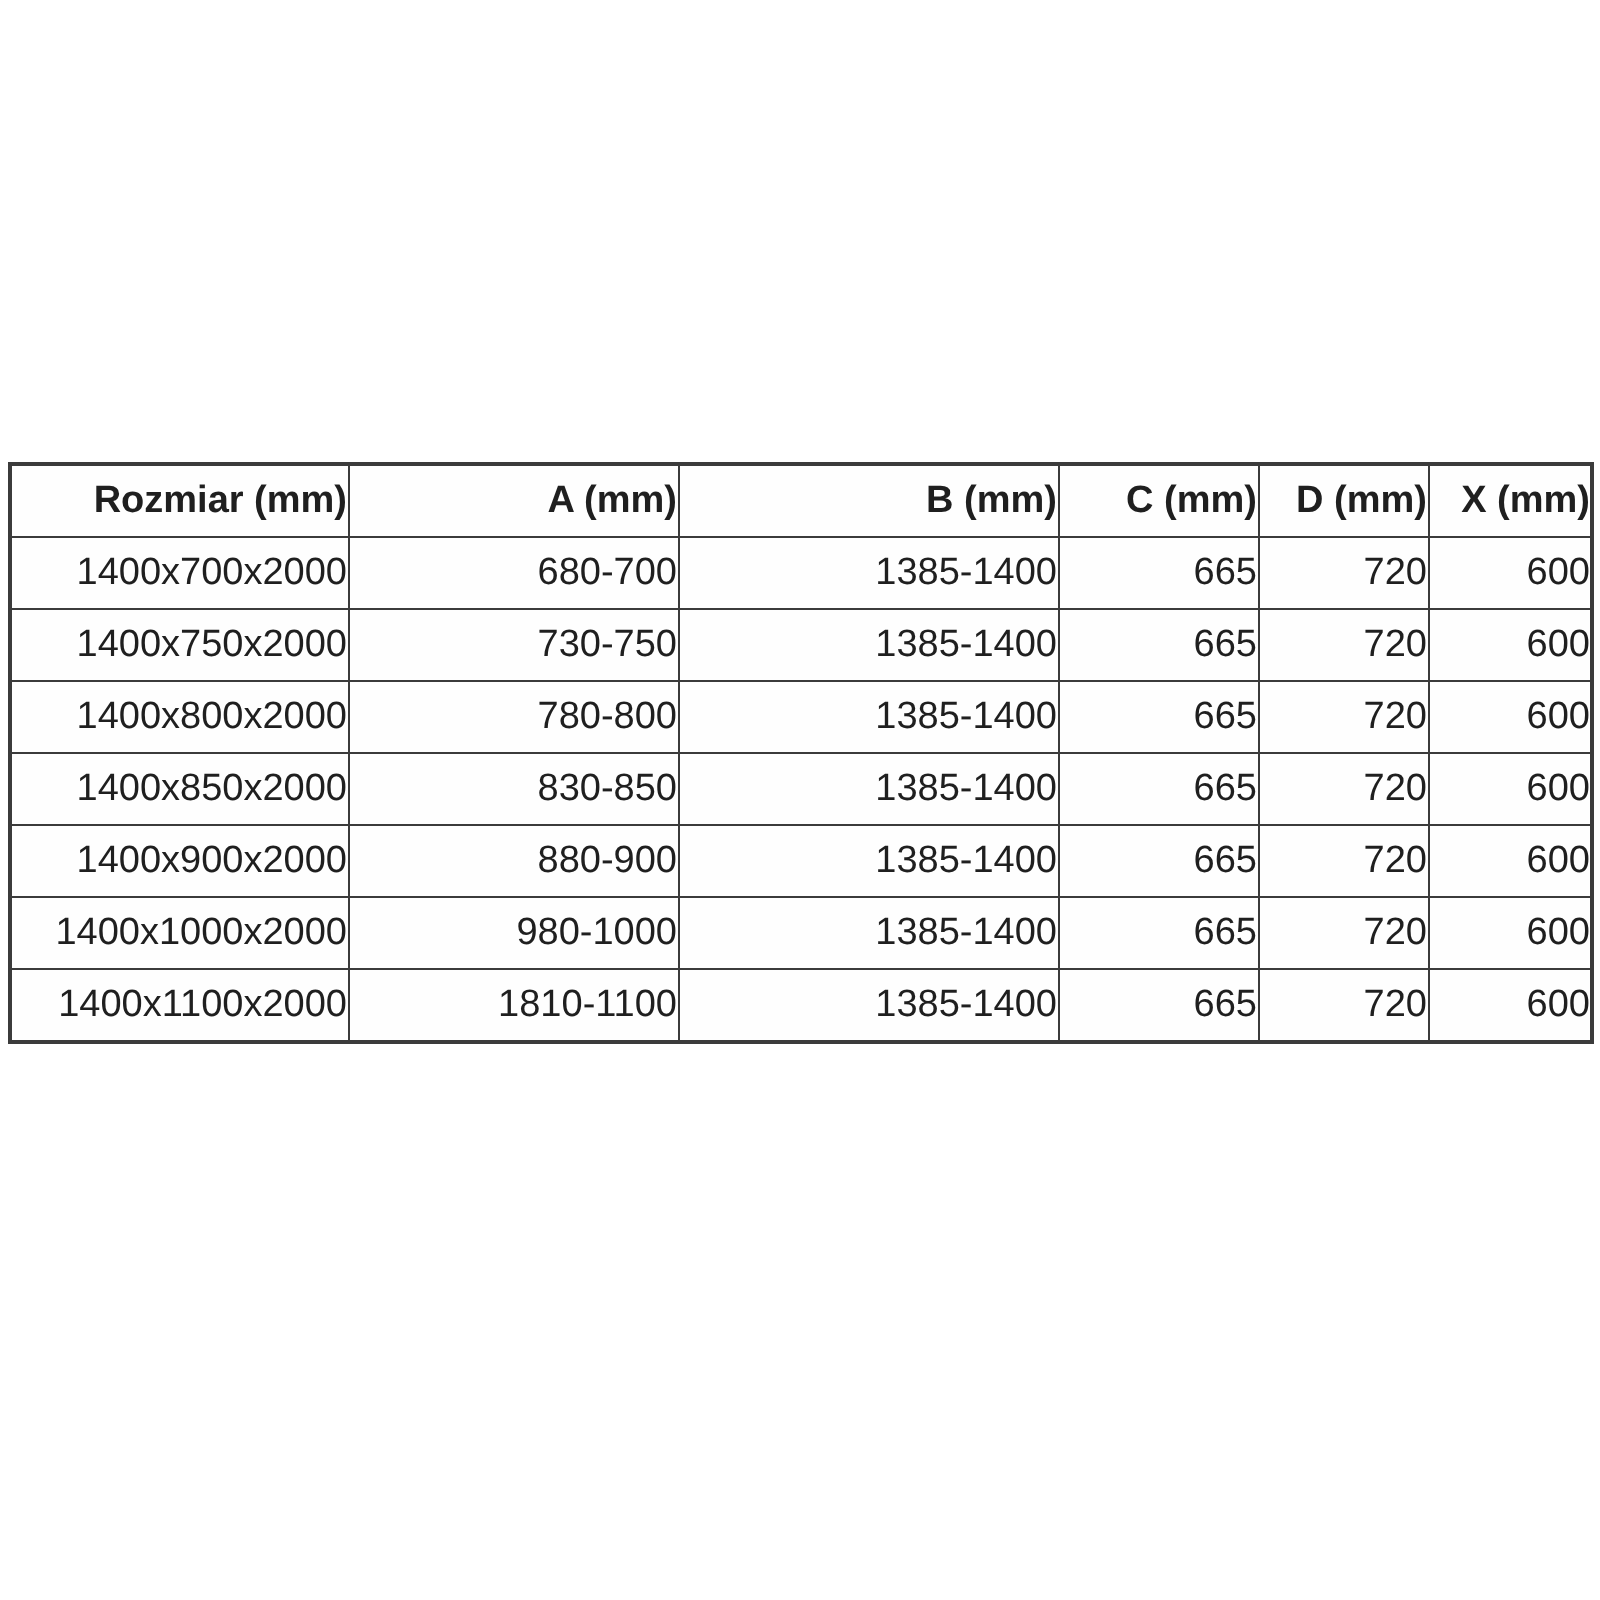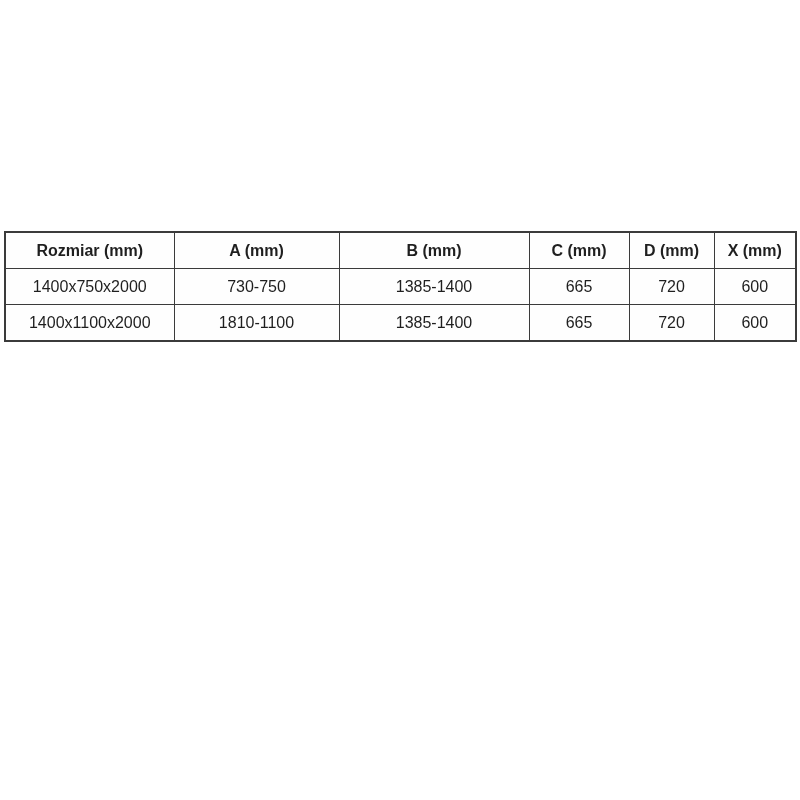--- a/index.html
+++ b/index.html
@@ -27,23 +27,23 @@
     width: 100%;
     border-collapse: collapse;
     table-layout: fixed;
     border: 2px solid #3b3b3b;
     background: #fefefe;
   }
   table.spec-table th,
   table.spec-table td {
     border: 1.5px solid #3b3b3b;
     height: 35px;
-    text-align: center;
+    text-align: right;
     vertical-align: middle;
-    font-size: 16px;
+    font-size: 19px;
     color: #1f1f1f;
     padding: 0;
     overflow: hidden;
     white-space: nowrap;
     margin-left: 43px;
   }
   table.spec-table th {
     font-weight: bold;
   }
 </style>
@@ -66,22 +66,62 @@
           <th>Rozmiar (mm)</th>
           <th>A (mm)</th>
           <th>B (mm)</th>
           <th>C (mm)</th>
           <th>D (mm)</th>
           <th>X (mm)</th>
         </tr>
       </thead>
       <tbody>
           <tr>
+            <td>1400x700x2000</td>
+            <td>680-700</td>
+            <td>1385-1400</td>
+            <td>665</td>
+            <td>720</td>
+            <td>600</td>
+          </tr>
+          <tr>
             <td>1400x750x2000</td>
             <td>730-750</td>
+            <td>1385-1400</td>
+            <td>665</td>
+            <td>720</td>
+            <td>600</td>
+          </tr>
+          <tr>
+            <td>1400x800x2000</td>
+            <td>780-800</td>
+            <td>1385-1400</td>
+            <td>665</td>
+            <td>720</td>
+            <td>600</td>
+          </tr>
+          <tr>
+            <td>1400x850x2000</td>
+            <td>830-850</td>
+            <td>1385-1400</td>
+            <td>665</td>
+            <td>720</td>
+            <td>600</td>
+          </tr>
+          <tr>
+            <td>1400x900x2000</td>
+            <td>880-900</td>
+            <td>1385-1400</td>
+            <td>665</td>
+            <td>720</td>
+            <td>600</td>
+          </tr>
+          <tr>
+            <td>1400x1000x2000</td>
+            <td>980-1000</td>
             <td>1385-1400</td>
             <td>665</td>
             <td>720</td>
             <td>600</td>
           </tr>
           <tr>
             <td>1400x1100x2000</td>
             <td>1810-1100</td>
             <td>1385-1400</td>
             <td>665</td>

